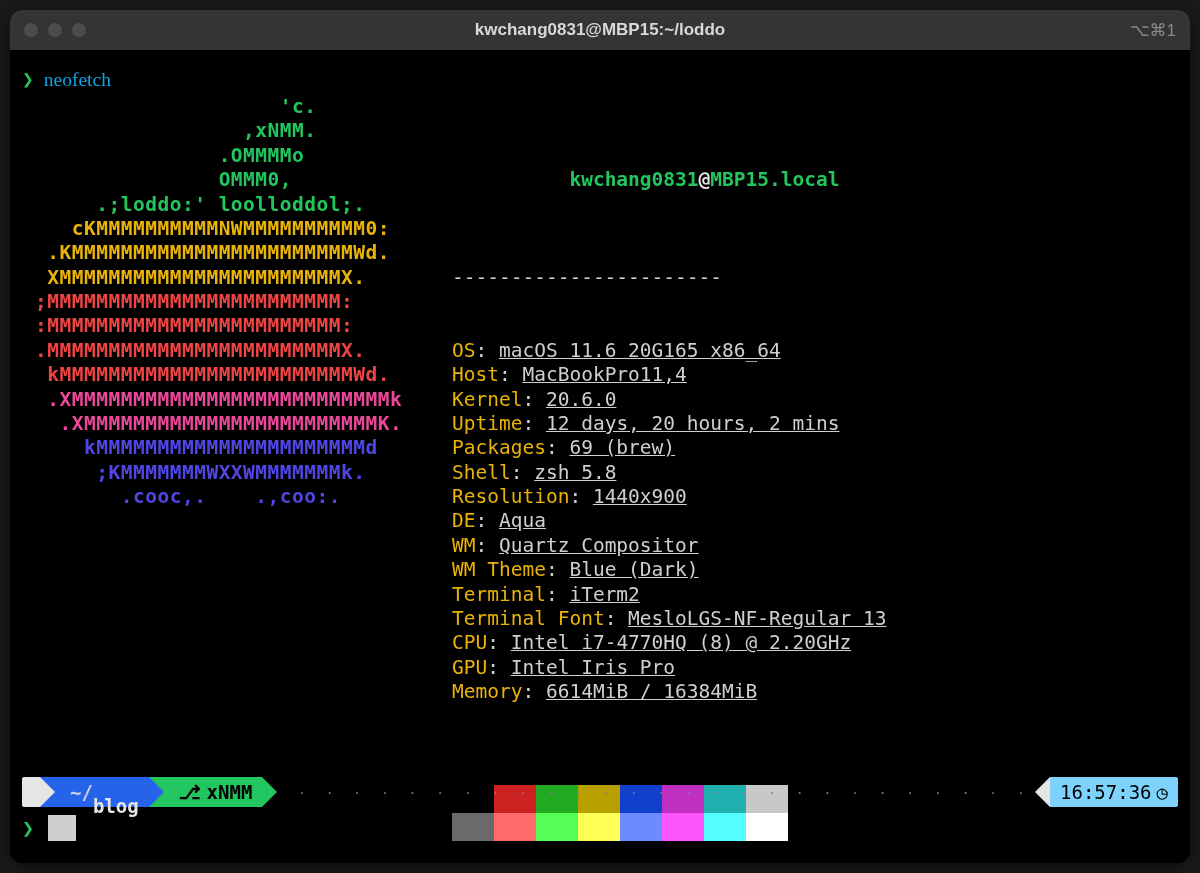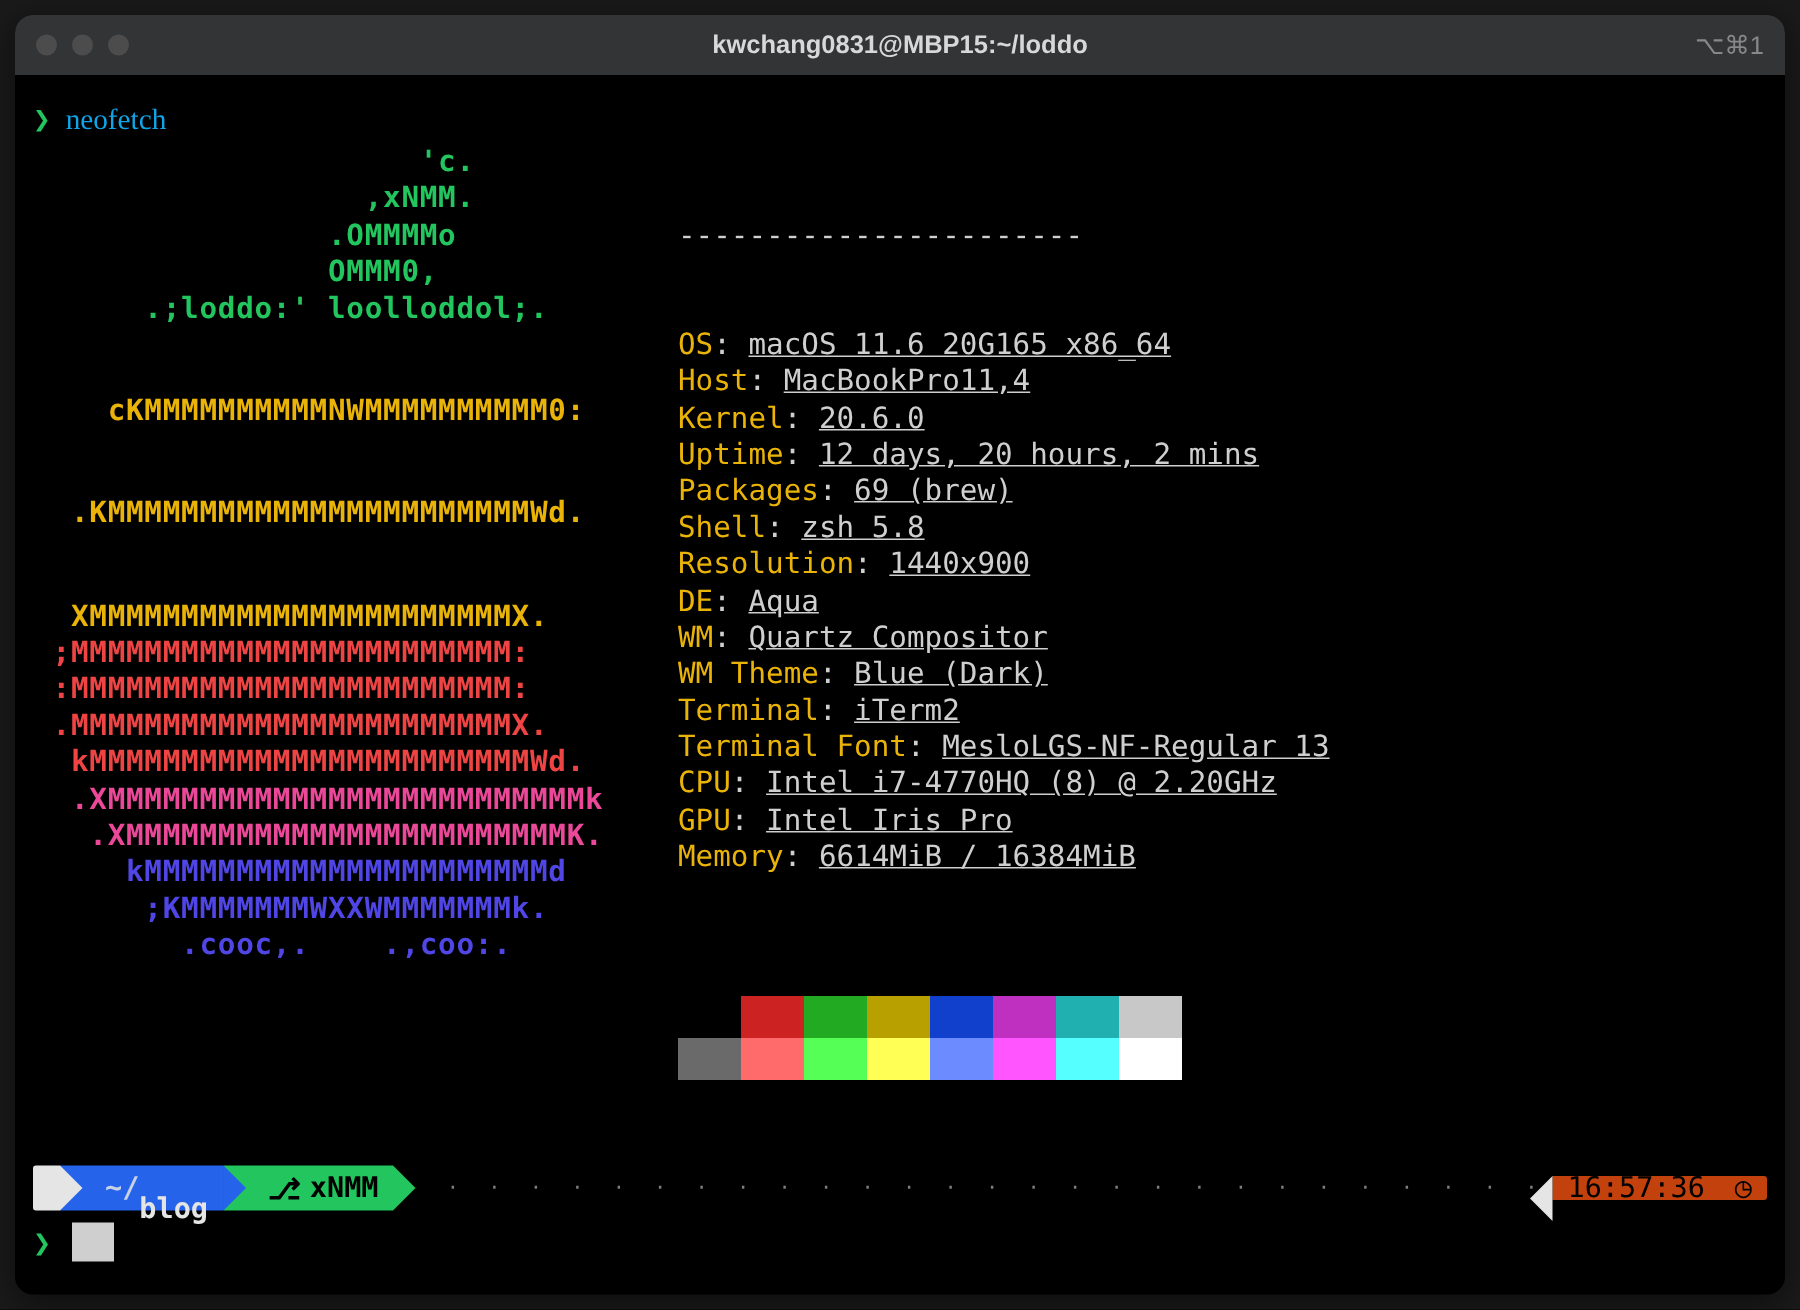--- a/index.html
+++ b/index.html
@@ -85,21 +85,21 @@
   .ascii-art {
     font-size: 19.5px;
     line-height: 1.25;
     white-space: pre;
     width: 430px;
     text-align: center;
     font-weight: bold;
     letter-spacing: 0.5px;
   }
   .ascii-art .l0,.ascii-art .l1,.ascii-art .l2,.ascii-art .l3,.ascii-art .l4 { color: #22c55e; }
-  .ascii-art .l5,.ascii-art .l6,.ascii-art .l7 { color: #eab308; margin-top: 44px; }
+  .ascii-art .l5,.ascii-art .l6,.ascii-art .l7 { color: #eab308; }
   .ascii-art .l8,.ascii-art .l9,.ascii-art .l10,.ascii-art .l11 { color: #ef4444; }
   .ascii-art .l12,.ascii-art .l13 { color: #ec4899; }
   .ascii-art .l14,.ascii-art .l15,.ascii-art .l16,.ascii-art .l17 { color: #4f46e5; }
   .info-col {
     font-size: 19.5px;
     line-height: 1.25;
     white-space: pre;
   }
   .header-user { color: #22c55e; font-weight: bold; }
   .header-at { color: #e5e5e5; font-weight: bold; }
@@ -171,30 +171,30 @@
   .dots-fill {
     flex: 1;
     color: #808080;
     overflow: hidden;
     white-space: nowrap;
     letter-spacing: 6px;
     padding: 0 8px;
     font-size: 13px;
   }
   .seg-time {
-    background: #c2410c;
+    background: #7dd3fc;
     color: #000;
-    height: 16px;
+    height: 30px;
     display: flex;
     align-items: center;
     padding: 0 10px 0 10px;
     position: relative;
     border-top-right-radius: 2px;
     border-bottom-right-radius: 2px;
-    gap: 20px;
+    gap: 5px;
   }
   .seg-time::before {
     content: "";
     position: absolute;
     left: -15px;
     top: 0;
     border-top: 15px solid transparent;
     border-bottom: 15px solid transparent;
     border-right: 15px solid #e5e5e5;
   }
@@ -236,20 +236,23 @@
 
     <div class="prompt-line">
       <span class="prompt-arrow">❯</span>
       <span class="cmd">neofetch</span>
     </div>
 
     <div class="neofetch-body">
       <div class="ascii-art" id="ascii"><div class="l0">                    'c.          </div><div class="l1">                 ,xNMM.          </div><div class="l2">               .OMMMMo           </div><div class="l3">               OMMM0,            </div><div class="l4">     .;loddo:' loolloddol;.      </div><div class="l5">   cKMMMMMMMMMMNWMMMMMMMMMM0:    </div><div class="l6"> .KMMMMMMMMMMMMMMMMMMMMMMMWd.    </div><div class="l7"> XMMMMMMMMMMMMMMMMMMMMMMMX.      </div><div class="l8">;MMMMMMMMMMMMMMMMMMMMMMMM:       </div><div class="l9">:MMMMMMMMMMMMMMMMMMMMMMMM:       </div><div class="l10">.MMMMMMMMMMMMMMMMMMMMMMMMX.      </div><div class="l11"> kMMMMMMMMMMMMMMMMMMMMMMMMWd.    </div><div class="l12"> .XMMMMMMMMMMMMMMMMMMMMMMMMMMk   </div><div class="l13">  .XMMMMMMMMMMMMMMMMMMMMMMMMK.   </div><div class="l14">    kMMMMMMMMMMMMMMMMMMMMMMd     </div><div class="l15">     ;KMMMMMMMWXXWMMMMMMMk.      </div><div class="l16">       .cooc,.    .,coo:.        </div></div>
 
       <div class="info-col">
+        <div>
+          <span class="header-user">kwchang0831</span><span class="header-at">@</span><span class="header-host">MBP15.local</span>
+        </div>
         <div class="dashes">-----------------------</div>
         <div id="info-rows"><div class="info-row"><span class="k">OS</span><span class="colon">: </span><span class="v">macOS 11.6 20G165 x86_64</span></div><div class="info-row"><span class="k">Host</span><span class="colon">: </span><span class="v">MacBookPro11,4</span></div><div class="info-row"><span class="k">Kernel</span><span class="colon">: </span><span class="v">20.6.0</span></div><div class="info-row"><span class="k">Uptime</span><span class="colon">: </span><span class="v">12 days, 20 hours, 2 mins</span></div><div class="info-row"><span class="k">Packages</span><span class="colon">: </span><span class="v">69 (brew)</span></div><div class="info-row"><span class="k">Shell</span><span class="colon">: </span><span class="v">zsh 5.8</span></div><div class="info-row"><span class="k">Resolution</span><span class="colon">: </span><span class="v">1440x900</span></div><div class="info-row"><span class="k">DE</span><span class="colon">: </span><span class="v">Aqua</span></div><div class="info-row"><span class="k">WM</span><span class="colon">: </span><span class="v">Quartz Compositor</span></div><div class="info-row"><span class="k">WM Theme</span><span class="colon">: </span><span class="v">Blue (Dark)</span></div><div class="info-row"><span class="k">Terminal</span><span class="colon">: </span><span class="v">iTerm2</span></div><div class="info-row"><span class="k">Terminal Font</span><span class="colon">: </span><span class="v">MesloLGS-NF-Regular 13</span></div><div class="info-row"><span class="k">CPU</span><span class="colon">: </span><span class="v">Intel i7-4770HQ (8) @ 2.20GHz</span></div><div class="info-row"><span class="k">GPU</span><span class="colon">: </span><span class="v">Intel Iris Pro</span></div><div class="info-row"><span class="k">Memory</span><span class="colon">: </span><span class="v">6614MiB / 16384MiB</span></div></div>
         <div class="swatches">
           <div class="swatch-row" id="swr1"><div class="swatch" style="background: rgb(0, 0, 0);"></div><div class="swatch" style="background: rgb(204, 34, 34);"></div><div class="swatch" style="background: rgb(34, 170, 34);"></div><div class="swatch" style="background: rgb(184, 160, 0);"></div><div class="swatch" style="background: rgb(16, 64, 204);"></div><div class="swatch" style="background: rgb(192, 48, 192);"></div><div class="swatch" style="background: rgb(32, 176, 176);"></div><div class="swatch" style="background: rgb(200, 200, 200);"></div></div>
           <div class="swatch-row" id="swr2"><div class="swatch" style="background: rgb(106, 106, 106);"></div><div class="swatch" style="background: rgb(255, 107, 107);"></div><div class="swatch" style="background: rgb(85, 255, 85);"></div><div class="swatch" style="background: rgb(255, 255, 85);"></div><div class="swatch" style="background: rgb(107, 139, 255);"></div><div class="swatch" style="background: rgb(255, 85, 255);"></div><div class="swatch" style="background: rgb(85, 255, 255);"></div><div class="swatch" style="background: rgb(255, 255, 255);"></div></div>
         </div>
       </div>
     </div>
 
     <div class="powerline">

